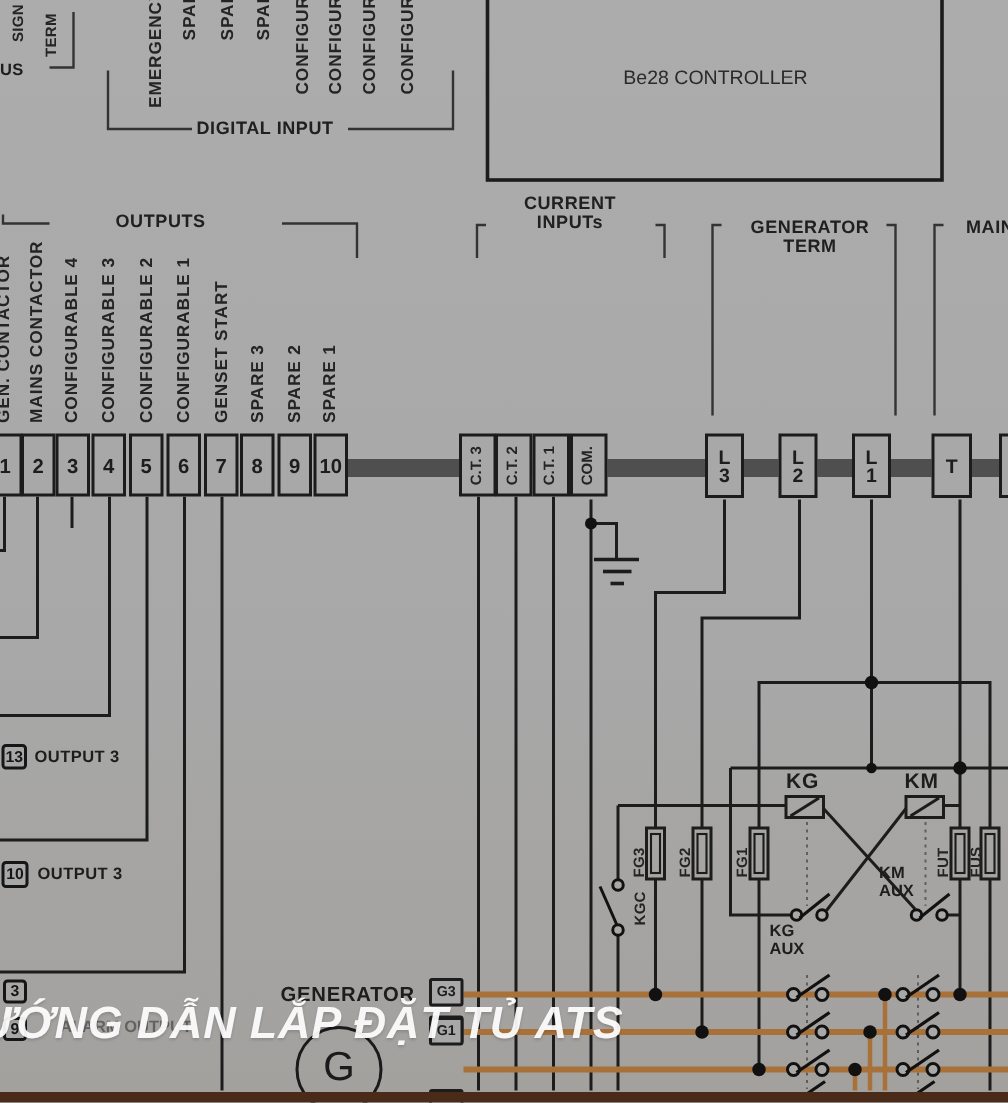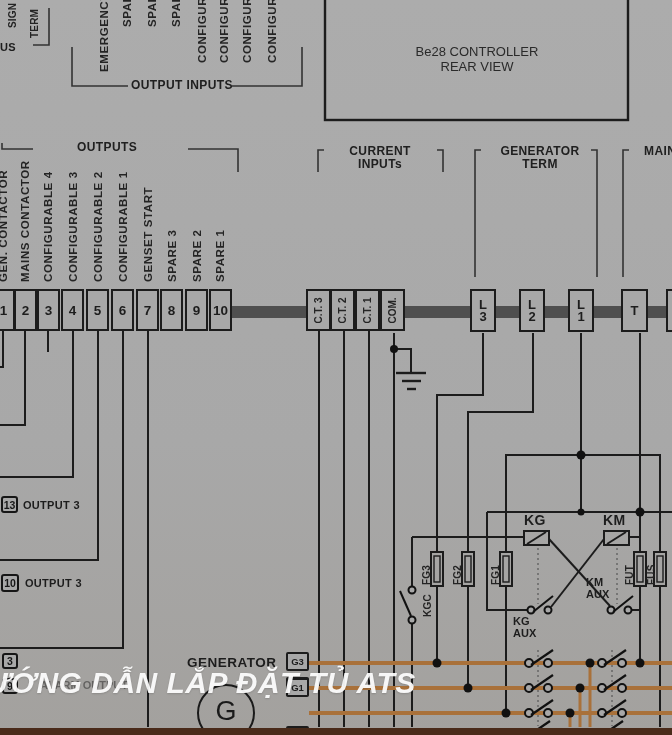--- a/index.html
+++ b/index.html
@@ -201,36 +201,35 @@
     <path d="M604,715 L626,700" stroke="#111" stroke-width="2.2" fill="none"></path>
     <path d="M531,734 L550,721" stroke="#111" stroke-width="2.2" fill="none"></path>
     <path d="M604,734 L623,721" stroke="#111" stroke-width="2.2" fill="none"></path>
   </g>
 </svg>
 
 <div class="vlab sm" style="left:6px;top:28px">SIGN</div>
 <div class="vlab sm" style="left:28px;top:38px">TERM</div>
 <div class="lab olab" style="left:0;top:41px">US</div>
 
-<div class="lab hdr" style="left:131px;top:79px">OUTPUT INPUTS</div>
+<div class="lab hdr" style="left:131px;top:79px">DIGITAL INPUT</div>
 <div class="lab hdr" style="left:77px;top:141px">OUTPUTS</div>
 
-<div class="lab hdr" style="left:330px;top:145px;width:100px">
+<div class="lab hdr" style="left:330px;top:129px;width:100px">
   <div>CURRENT</div>
   <div>INPUTs</div>
 </div>
 <div class="lab hdr" style="left:490px;top:145px;width:100px">
   <div>GENERATOR</div>
   <div>TERM</div>
 </div>
 <div class="lab hdr" style="left:644px;top:145px">MAINS</div>
 
 <div class="lab" style="left:330px;top:44px;width:294px;text-align:center;font-size:13px;line-height:15px;color:#2a2a2a">
   <div>Be28 CONTROLLER</div>
-  <div>REAR VIEW</div>
 </div>
 
 <div class="lab cmp" style="left:524px;top:512px">KG</div>
 <div class="lab cmp" style="left:603px;top:512px">KM</div>
 <div class="vlab sm" style="left:421px;top:617px">KGC</div>
 <div class="lab aux" style="left:513px;top:616px">
   <div>KG</div>
   <div>AUX</div>
 </div>
 <div class="lab aux" style="left:586px;top:577px">

